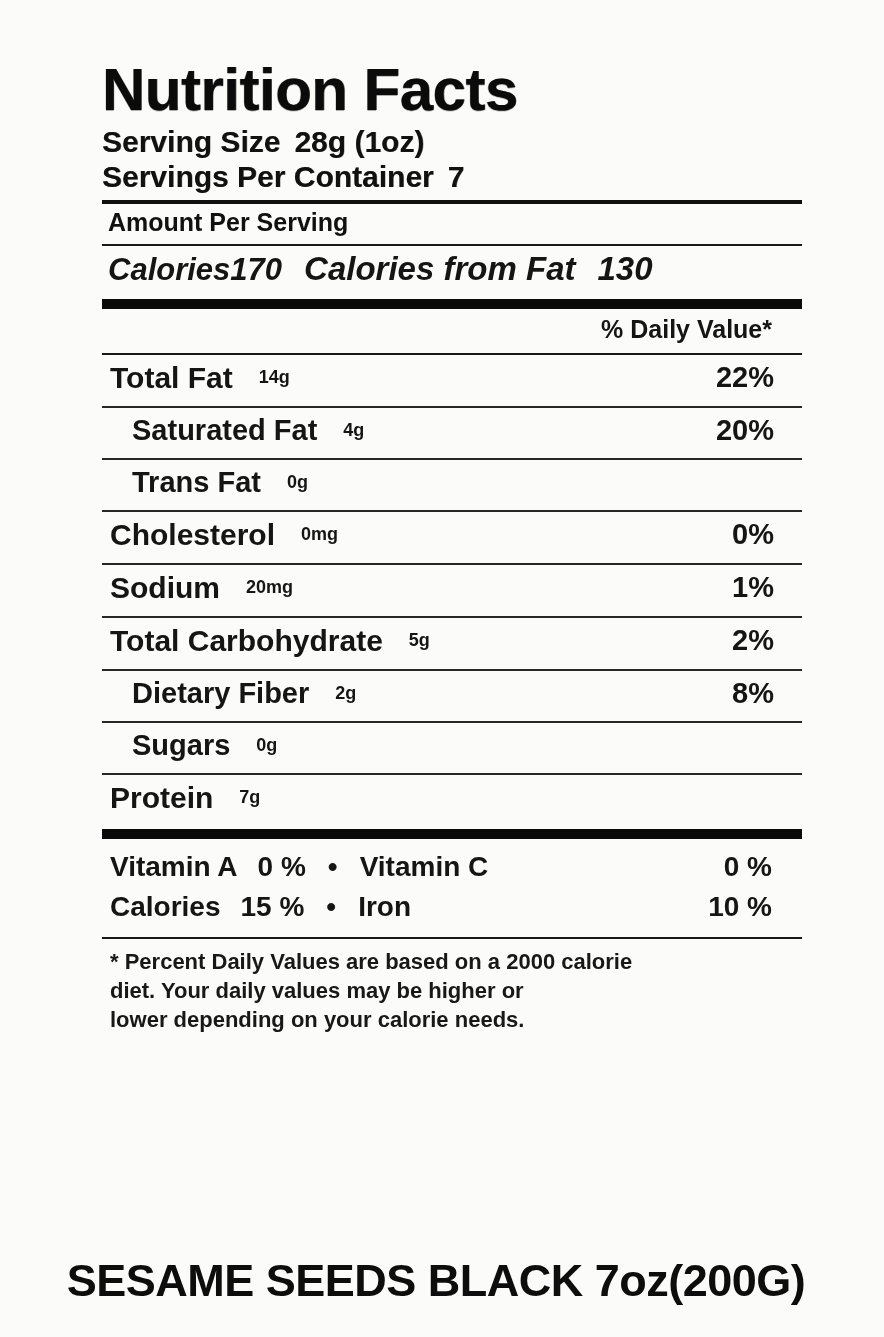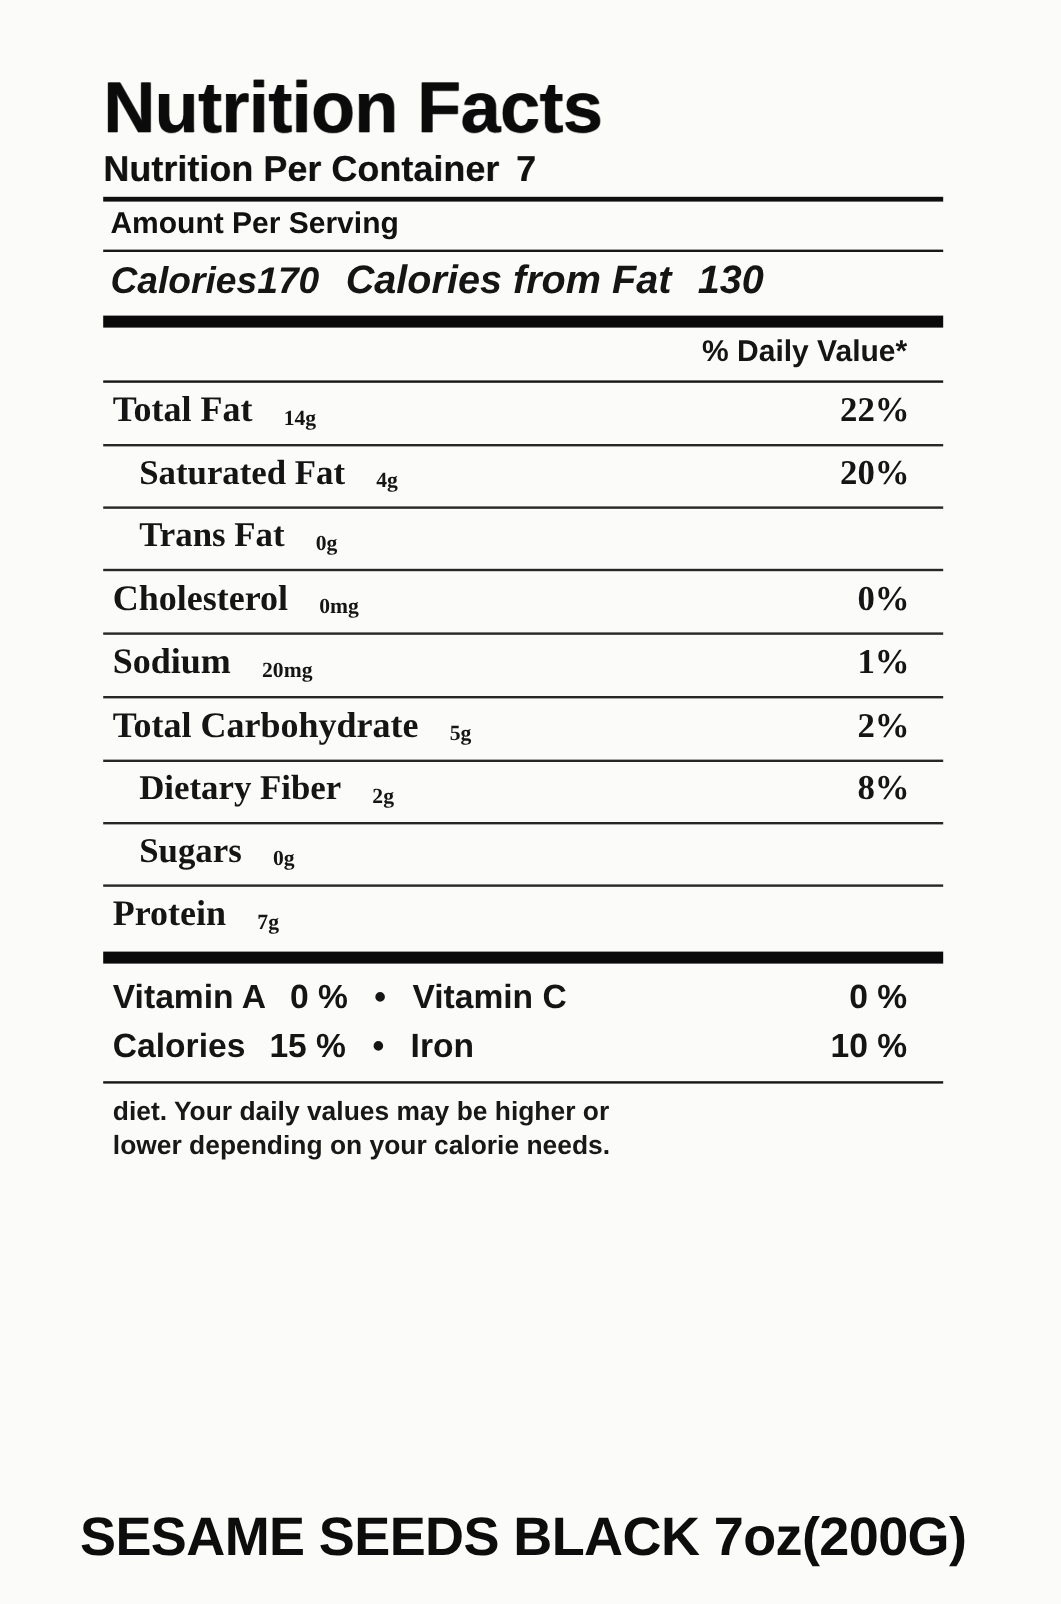--- a/index.html
+++ b/index.html
@@ -79,25 +79,24 @@
   .dv-header {
     text-align: right;
     font-size: 25px;
     font-weight: bold;
     padding: 6px 30px 4px 0;
   }
 
   
   .nutrient-row {
     display: flex;
-    align-items: flex-end;
+    align-items: center;
     font-weight: bold;
     padding: 6px 0 7px 8px;
     white-space: nowrap;
-    font-family: Liberation Serif, serif;
   }
   .nutrient-row .name { font-size: 30px; }
   .nutrient-row .amount { font-size: 18px; margin-left: 26px; }
   .nutrient-row .pct {
     margin-left: auto;
     font-size: 29px;
     padding-right: 28px;
   }
   .nutrient-row.indent { padding-left: 30px; }
   .nutrient-row.indent .name { font-size: 29px; }
@@ -137,34 +136,37 @@
     top: 1255px;
     text-align: center;
     font-size: 45px;
     font-weight: bold;
     letter-spacing: -0.5px;
     color: #0d0d0d;
     font-family: "Liberation Sans", sans-serif;
   }
 
   
-  .ink { filter: contrast(1.05); }
+  .ink { filter: contrast(1.05); margin-left: 16px; }
 </style>
 </head>
 <body>
 
 <div class="label-sheet">
 
   <div class="panel ink">
 
     <div class="nf-title">Nutrition Facts</div>
 
-
     <div class="serving-line">
-      <span>Nutrition Per Container</span><span class="val">7</span>
+      <span>Serving Size</span><span class="val">28g (1oz)</span>
+    </div>
+
+    <div class="serving-line">
+      <span>Servings Per Container</span><span class="val">7</span>
     </div>
 
     <div class="rule-med"></div>
 
     <div class="amount-per">Amount Per Serving</div>
 
     <div class="rule-thin"></div>
 
     <div class="calories-row">
       <span class="cal-main">Calories</span>
@@ -256,20 +258,21 @@
         <span class="v-val">15 %</span>
         <span class="sep">•</span>
         <span class="v2-name">Iron</span>
         <span class="v2-val">10 %</span>
       </div>
     </div>
 
     <div class="rule-thin"></div>
 
     <div class="footnote">
+      <p>* Percent Daily Values are based on a 2000 calorie</p>
       <p>diet. Your daily values may be higher or</p>
       <p>lower depending on your calorie needs.</p>
     </div>
 
   </div>
 
   <div class="product-name">SESAME SEEDS BLACK 7oz(200G)</div>
 
 </div>
 

